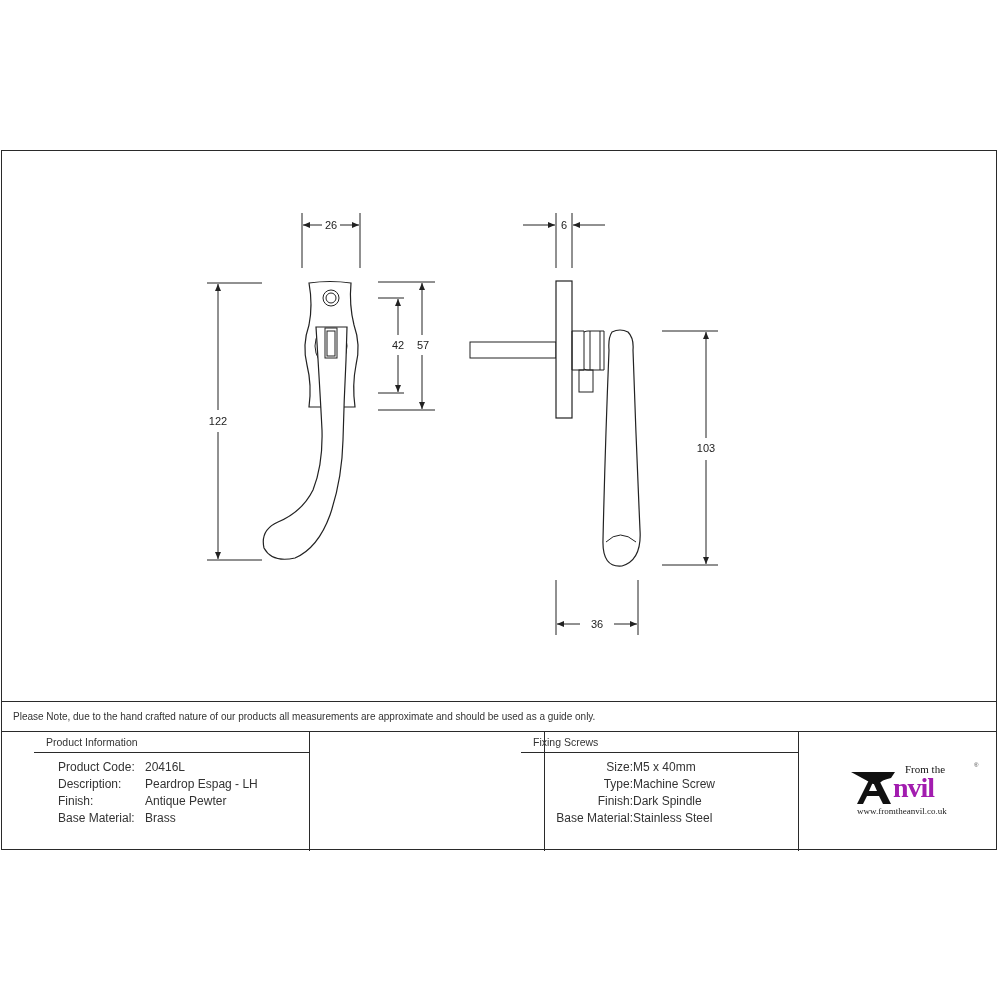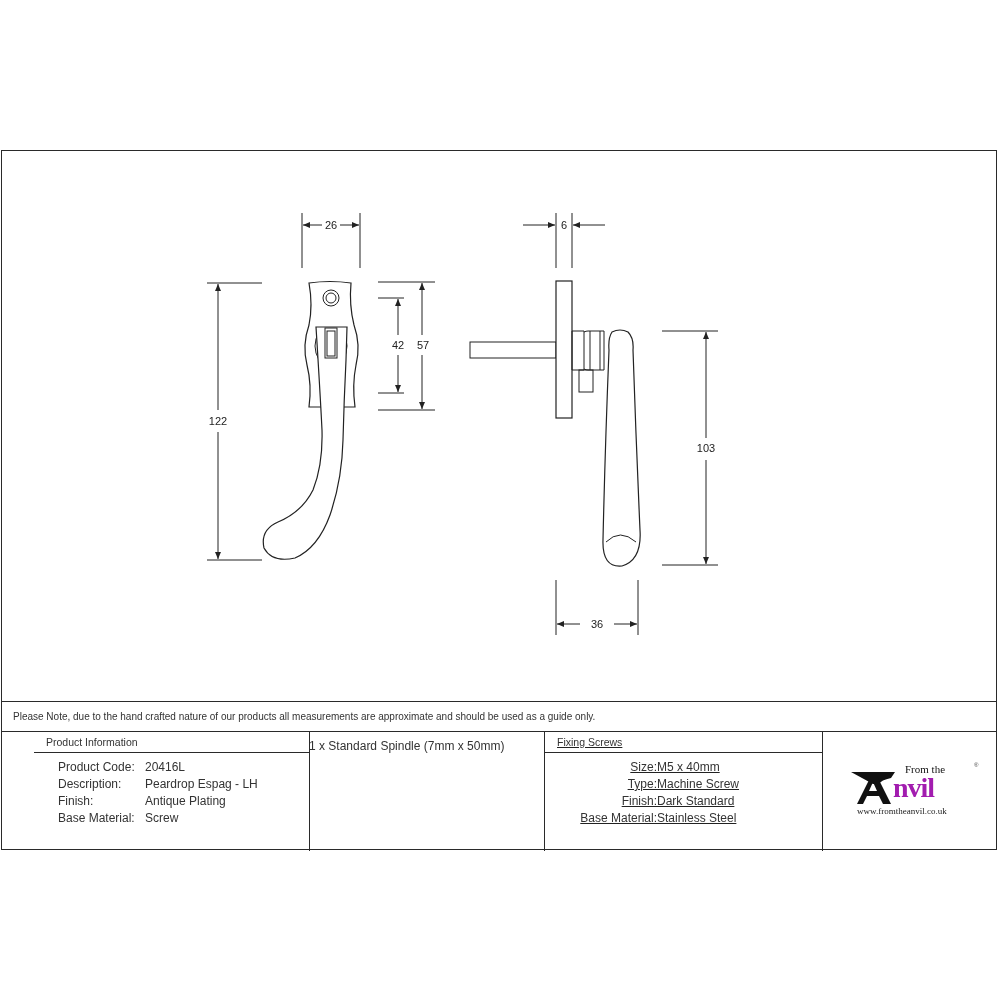--- a/index.html
+++ b/index.html
@@ -9,21 +9,21 @@
              border: 1.5px solid #2a2a2a; box-sizing: border-box; }
     .drawing { position: absolute; left: 0; top: 0; width: 1000px; height: 1000px; }
     .note-row { position: absolute; left: 1px; top: 701px; width: 996px; height: 30px;
                 border-top: 1.5px solid #2a2a2a; box-sizing: border-box; }
     .note-text { position: absolute; left: 12px; top: 9px; font-size: 10px; color: #333; text-align: center; }
     .table { position: absolute; left: 1px; top: 731px; width: 996px; height: 119px;
              border-top: 1.5px solid #2a2a2a; box-sizing: border-box; }
     .col { position: absolute; top: 0; height: 119px; box-sizing: border-box; }
     .col.c1 { left: 0; width: 276px; border-right: 1.5px solid #2a2a2a; margin-left: 33px; }
     .col.c2 { left: 284px; width: 260px; border-right: 1.5px solid #2a2a2a; }
-    .col.c3 { left: 544px; width: 278px; border-right: 1.5px solid #2a2a2a; text-decoration: underline; }
+    .col.c3 { left: 520px; width: 278px; border-right: 1.5px solid #2a2a2a; }
     .col.c4 { left: 822px; width: 174px; }
     .col-head { height: 21px; border-bottom: 1.5px solid #2a2a2a; box-sizing: border-box;
                 font-size: 10.5px; padding: 4px 0 0 12px; color: #333; }
     .rows { padding-top: 7px; }
     .row { height: 17px; font-size: 12px; color: #333; display: flex; padding-left: 24px; }
     .row .k { width: 87px; }
     .col.c3 .row .k { width: 88px; text-align: right; }
     .logo { position: absolute; left: 30px; top: 30px; width: 130px; height: 60px; }
     .logo-from { position: absolute; left: 52px; top: 1px; font-family: "Liberation Serif", serif;
                  font-size: 11px; color: #111; }
@@ -140,47 +140,46 @@
       <div class="row">
           <span class="k">Product Code:</span>
           <span>20416L</span>
         </div>
       <div class="row">
           <span class="k">Description:</span>
           <span>Peardrop Espag - LH</span>
         </div>
       <div class="row">
           <span class="k">Finish:</span>
-          <span>Antique Plating</span>
+          <span>Antique Pewter</span>
         </div>
       <div class="row">
           <span class="k">Base Material:</span>
-          <span>Screw</span>
+          <span>Brass</span>
         </div>
     </div>
   </div>
   <div class="col c2">
     <div class="rows">
-      <div class="row">1 x Standard Spindle (7mm x 50mm)</div>
     </div>
   </div>
   <div class="col c3">
     <div class="col-head">Fixing Screws</div>
     <div class="rows">
       <div class="row">
           <span class="k">Size:</span>
           <span>M5 x 40mm</span>
         </div>
       <div class="row">
           <span class="k">Type:</span>
           <span>Machine Screw</span>
         </div>
       <div class="row">
           <span class="k">Finish:</span>
-          <span>Dark Standard</span>
+          <span>Dark Spindle</span>
         </div>
       <div class="row">
           <span class="k">Base Material:</span>
           <span>Stainless Steel</span>
         </div>
     </div>
   </div>
   <div class="col c4">
     <div class="logo">
       <svg style="position:absolute;left:-2px;top:8px" width="46" height="36" viewBox="0 0 46 36">

